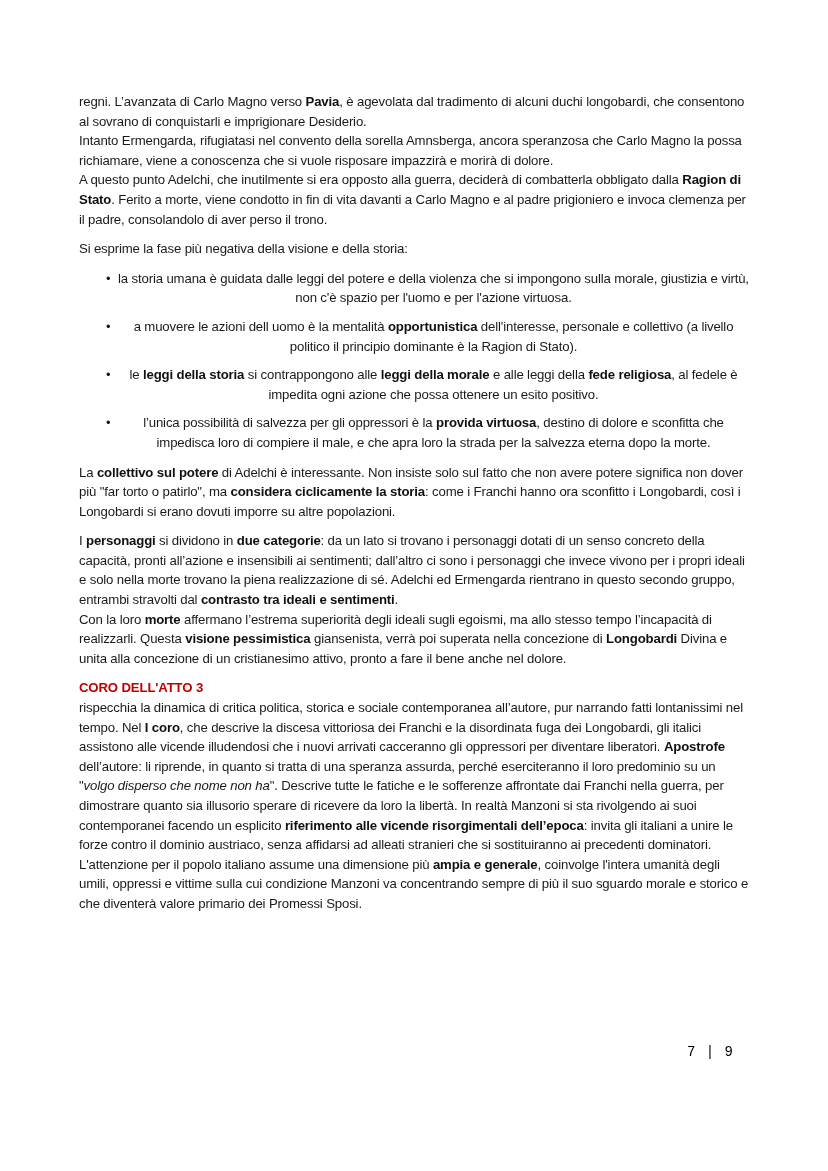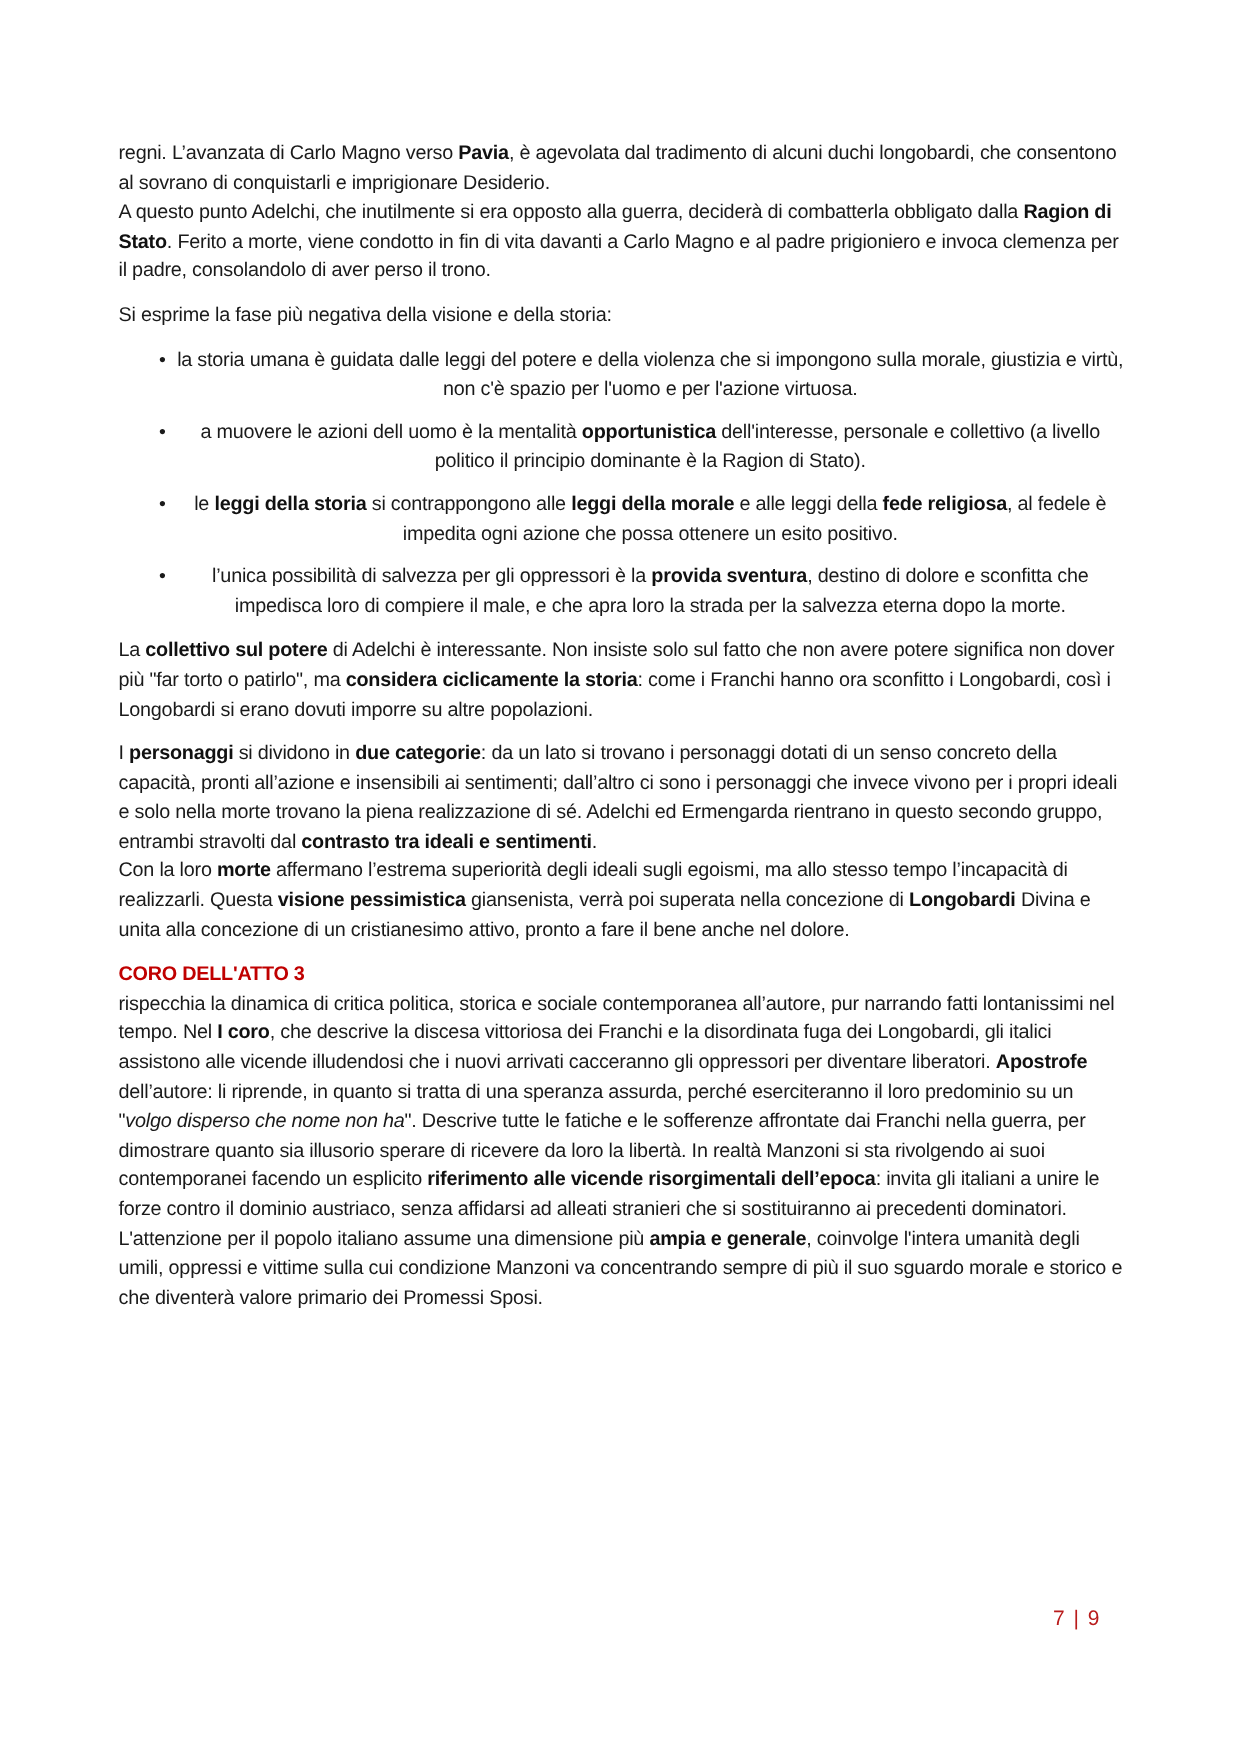--- a/index.html
+++ b/index.html
@@ -18,52 +18,53 @@
     ul.bullets li .dot { position: absolute; left: 27px; top: 0; font-size: 13px; }
     ul.bullets li { margin-left: 0; }
     .bullet-text { display: block; text-align: center; }
     .coro-title { color: #c00000; font-weight: bold; font-size: 13.2px; margin-top: 2px; }
     .section-title {
       color: #c00000; font-weight: bold; font-size: 17.5px; text-decoration: underline;
       text-decoration-thickness: 2px; text-underline-offset: 3px;
       margin: 14px 0 12px 0; line-height: 22px;
     }
     .page-number {
-      position: absolute; right: 94px; top: 1070px;
-      font-family: Liberation Sans, sans-serif; font-size: 14px; color: #b91c1c;
+      position: absolute; right: 94px; top: 1044px;
+      font-family: Liberation Mono, monospace; font-size: 14px; color: #000000;
       letter-spacing: 1px;
     }
   </style>
 </head>
 <body>
 
 <div class="page">
   <div class="para">
     <p>regni. L’avanzata di Carlo Magno verso <b>Pavia</b>, è agevolata dal tradimento di alcuni duchi longobardi, che consentono al sovrano di conquistarli e imprigionare Desiderio.</p>
+    <p>Intanto Ermengarda, rifugiatasi nel convento della sorella Amnsberga, ancora speranzosa che Carlo Magno la possa richiamare, viene a conoscenza che si vuole risposare impazzirà e morirà di dolore.</p>
     <p>A questo punto Adelchi, che inutilmente si era opposto alla guerra, deciderà di combatterla obbligato dalla <b>Ragion di Stato</b>. Ferito a morte, viene condotto in fin di vita davanti a Carlo Magno e al padre prigioniero e invoca clemenza per il padre, consolandolo di aver perso il trono.</p>
   </div>
 
   <p class="para">Si esprime la fase più negativa della visione e della storia:</p>
 
   <ul class="bullets">
     <li>
         <span class="dot">•</span>
         <span class="bullet-text">la storia umana è guidata dalle leggi del potere e della violenza che si impongono sulla morale, giustizia e virtù, non c'è spazio per l'uomo e per l'azione virtuosa.</span>
       </li>
     <li>
         <span class="dot">•</span>
         <span class="bullet-text">a muovere le azioni dell uomo è la mentalità <b>opportunistica</b> dell'interesse, personale e collettivo (a livello politico il principio dominante è la Ragion di Stato).</span>
       </li>
     <li>
         <span class="dot">•</span>
         <span class="bullet-text">le <b>leggi della storia</b> si contrappongono alle <b>leggi della morale</b> e alle leggi della <b>fede religiosa</b>, al fedele è impedita ogni azione che possa ottenere un esito positivo.</span>
       </li>
     <li>
         <span class="dot">•</span>
-        <span class="bullet-text">l’unica possibilità di salvezza per gli oppressori è la <b>provida sventura</b>, destino di dolore e sconfitta che impedisca loro di compiere il male, e che apra loro la strada per la salvezza eterna dopo la morte.</span>
+        <span class="bullet-text">l’unica possibilità di salvezza per gli oppressori è la <b>provida virtuosa</b>, destino di dolore e sconfitta che impedisca loro di compiere il male, e che apra loro la strada per la salvezza eterna dopo la morte.</span>
       </li>
   </ul>
 
   <p class="para">La <b>collettivo sul potere</b> di Adelchi è interessante. Non insiste solo sul fatto che non avere potere significa non dover più "far torto o patirlo", ma <b>considera ciclicamente la storia</b>: come i Franchi hanno ora sconfitto i Longobardi, così i Longobardi si erano dovuti imporre su altre popolazioni.</p>
 
   <div class="para">
     <p>I <b>personaggi</b> si dividono in <b>due categorie</b>: da un lato si trovano i personaggi dotati di un senso concreto della capacità, pronti all’azione e insensibili ai sentimenti; dall’altro ci sono i personaggi che invece vivono per i propri ideali e solo nella morte trovano la piena realizzazione di sé. Adelchi ed Ermengarda rientrano in questo secondo gruppo, entrambi stravolti dal <b>contrasto tra ideali e sentimenti</b>.</p>
     <p>Con la loro <b>morte</b> affermano l’estrema superiorità degli ideali sugli egoismi, ma allo stesso tempo l’incapacità di realizzarli. Questa <b>visione pessimistica</b> giansenista, verrà poi superata nella concezione di <b>Longobardi</b> Divina e unita alla concezione di un cristianesimo attivo, pronto a fare il bene anche nel dolore.</p>
   </div>
 

